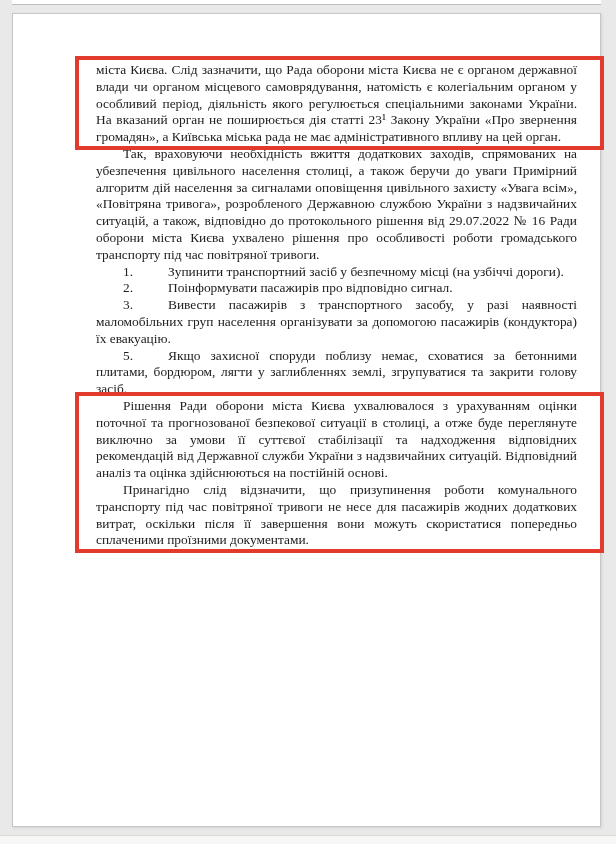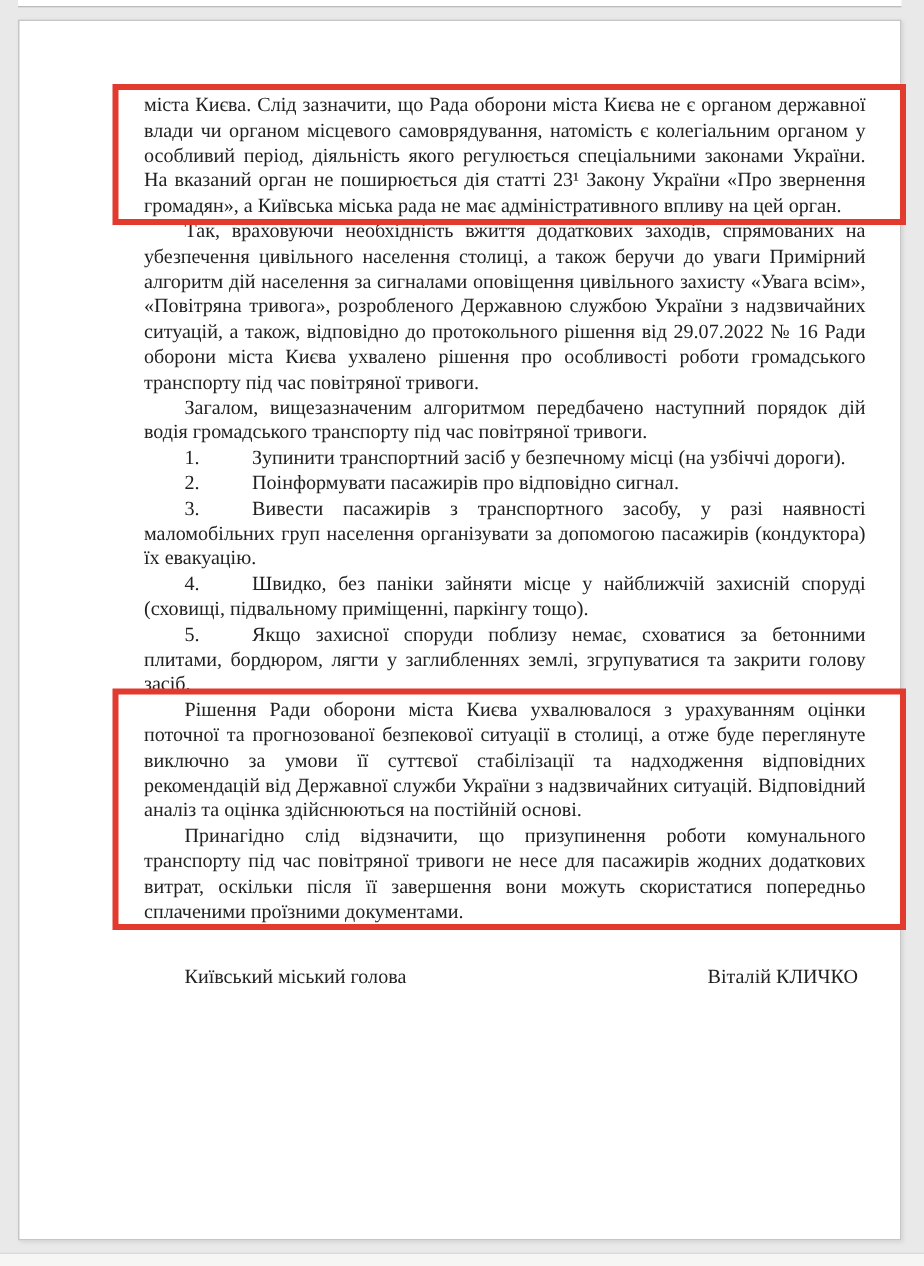--- a/index.html
+++ b/index.html
@@ -64,37 +64,31 @@
   <div class="page">
     <div class="content">
 
       <div class="redbox-wrap">
         <div class="redbox"></div>
         <p class="first-continued">міста Києва. Слід зазначити, що Рада оборони міста Києва не є органом державної влади чи органом місцевого самоврядування, натомість є колегіальним органом у особливий період, діяльність якого регулюється спеціальними законами України. На вказаний орган не поширюється дія статті 23¹ Закону України «Про звернення громадян», а Київська міська рада не має адміністративного впливу на цей орган.</p>
       </div>
 
       <p>Так, враховуючи необхідність вжиття додаткових заходів, спрямованих на убезпечення цивільного населення столиці, а також беручи до уваги Примірний алгоритм дій населення за сигналами оповіщення цивільного захисту «Увага всім», «Повітряна тривога», розробленого Державною службою України з надзвичайних ситуацій, а також, відповідно до протокольного рішення від 29.07.2022 № 16 Ради оборони міста Києва ухвалено рішення про особливості роботи громадського транспорту під час повітряної тривоги.</p>
 
-      <p>Загалом, вищезазначеним алгоритмом передбачено наступний порядок дій водія громадського транспорту під час повітряної тривоги.</p>
 
       <p class="li"><span class="num">1.</span><span>Зупинити транспортний засіб у безпечному місці (на узбіччі дороги).</span></p>
       <p class="li"><span class="num">2.</span><span>Поінформувати пасажирів про відповідно сигнал.</span></p>
       <p class="li"><span class="num">3.</span><span>Вивести пасажирів з транспортного засобу, у разі наявності маломобільних груп населення організувати за допомогою пасажирів (кондуктора) їх евакуацію.</span></p>
-      <p class="li"><span class="num">4.</span><span>Швидко, без паніки зайняти місце у найближчій захисній споруді (сховищі, підвальному приміщенні, паркінгу тощо).</span></p>
       <p class="li"><span class="num">5.</span><span>Якщо захисної споруди поблизу немає, сховатися за бетонними плитами, бордюром, лягти у заглибленнях землі, згрупуватися та закрити голову засіб.</span></p>
 
       <div class="redbox-wrap">
         <div class="redbox"></div>
         <p>Рішення Ради оборони міста Києва ухвалювалося з урахуванням оцінки поточної та прогнозованої безпекової ситуації в столиці, а отже буде переглянуте виключно за умови її суттєвої стабілізації та надходження відповідних рекомендацій від Державної служби України з надзвичайних ситуацій. Відповідний аналіз та оцінка здійснюються на постійній основі.</p>
         <p>Принагідно слід відзначити, що призупинення роботи комунального транспорту під час повітряної тривоги не несе для пасажирів жодних додаткових витрат, оскільки після її завершення вони можуть скористатися попередньо сплаченими проїзними документами.</p>
       </div>
 
-      <div class="signature">
-        <span class="sig-title">Київський міський голова</span>
-        <span class="sig-name">Віталій КЛИЧКО</span>
-      </div>
 
     </div>
   </div>
 
   <div class="bottom-strip"></div>
 
 </div>
 
 </body></html>

